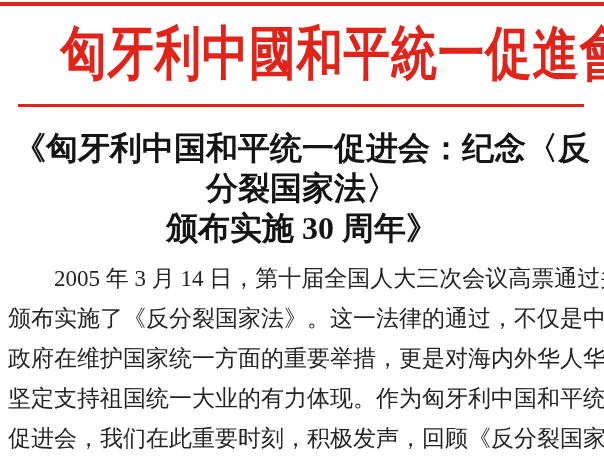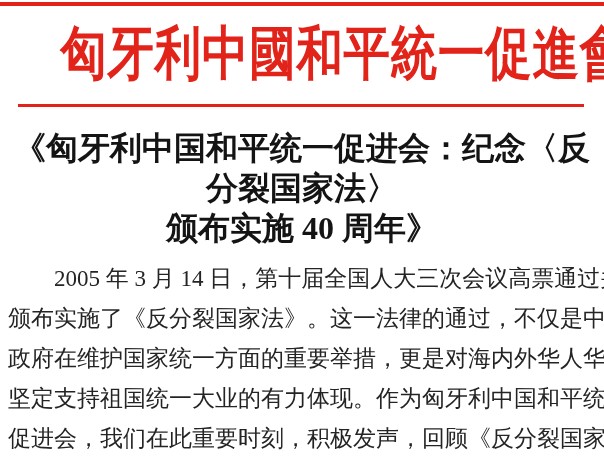--- a/index.html
+++ b/index.html
@@ -70,21 +70,21 @@
   <div class="top-rule"></div>
 
   <div class="masthead-title">匈牙利中國和平統一促進會</div>
 
   <div class="masthead-rule"></div>
 
   <div class="doc">
 
     <div class="doc-subtitle">
       <div>《匈牙利中国和平统一促进会：纪念〈反分裂国家法〉</div>
-      <div>颁布实施 40 周年》</div>
+      <div>颁布实施 30 周年》</div>
     </div>
 
     <div class="doc-body">
       <div class="body-line first">2005 年 3 月 14 日，第十届全国人大三次会议高票通过并</div>
       <div class="body-line">颁布实施了《反分裂国家法》。这一法律的通过，不仅是中国</div>
       <div class="body-line">政府在维护国家统一方面的重要举措，更是对海内外华人华侨</div>
       <div class="body-line">坚定支持祖国统一大业的有力体现。作为匈牙利中国和平统一</div>
       <div class="body-line">促进会，我们在此重要时刻，积极发声，回顾《反分裂国家法》</div>
 
     </div>

